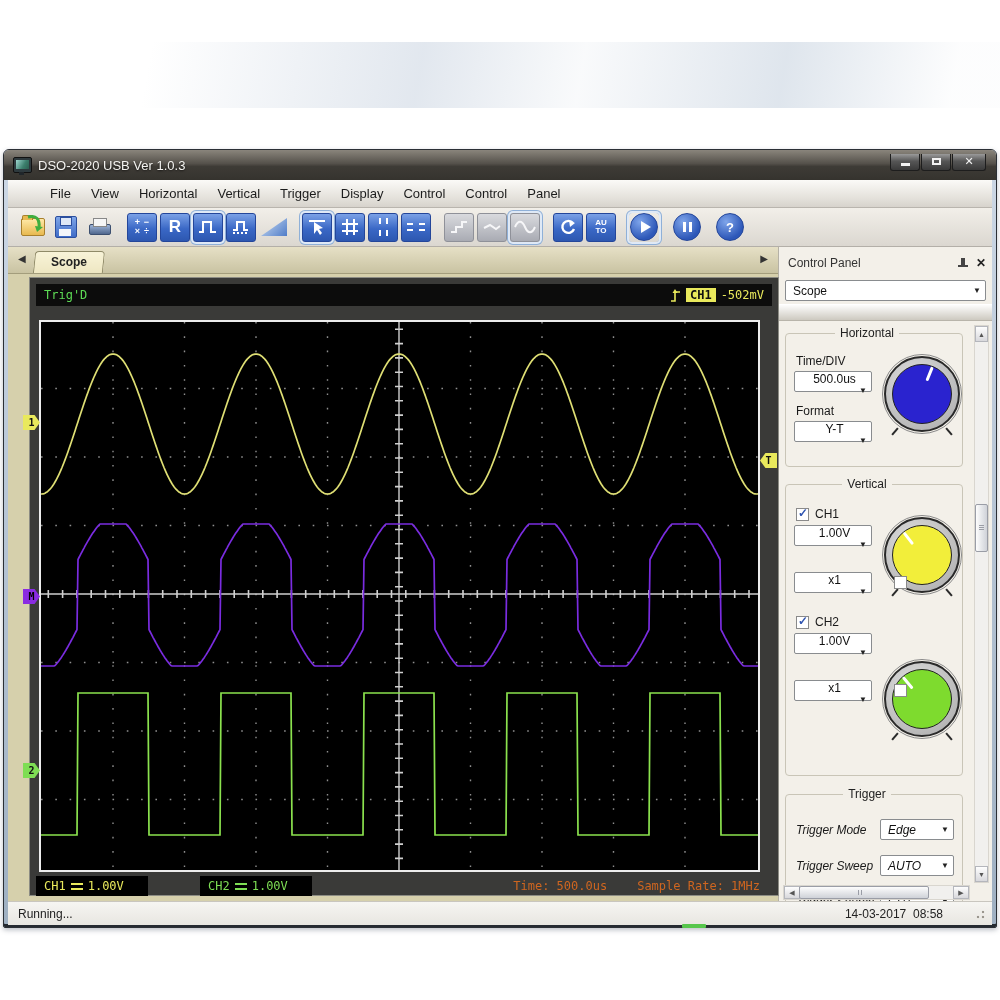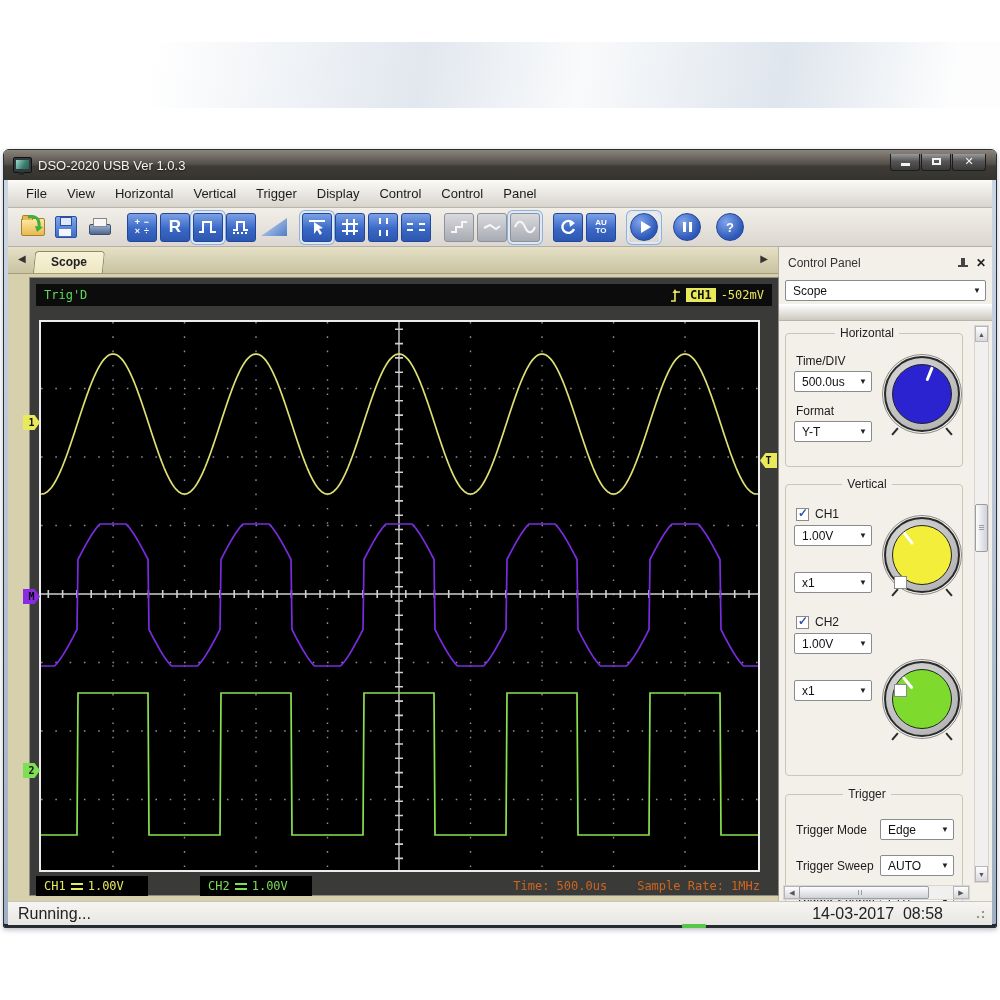--- a/index.html
+++ b/index.html
@@ -18,21 +18,21 @@
   .app-icon::after{content:"";position:absolute;left:5px;bottom:-3px;width:5px;height:3px;background:#20262a;}
   .title-text{text-shadow:0 1px 2px rgba(0,0,0,.6);}
   .winbtns{margin-left:auto;display:flex;gap:1px;margin-right:10px;margin-top:-6px;}
   .winbtn{width:30px;height:17px;border:1px solid #1d1d1d;border-top:none;box-sizing:border-box;
     background:linear-gradient(#9a9a9a,#565656 45%,#3a3a3a);color:#f4f4f4;display:flex;align-items:center;justify-content:center;
     font-size:11px;border-radius:0 0 3px 3px;}
   .winbtn.close{width:34px;}
   .glyph-min{width:9px;height:3px;background:#f2f2f2;margin-top:5px;}
   .glyph-max{width:9px;height:7px;border:2px solid #f2f2f2;box-sizing:border-box;background:transparent;}
   .menubar{height:27px;background:linear-gradient(#fbfaf7,#e3e0da 70%,#d7d3cc);border-bottom:1px solid #b9b5ae;
-    display:flex;align-items:center;font-size:13px;color:#1c1c1c;padding-left:8px;}
+    display:flex;align-items:center;font-size:13px;color:#1c1c1c;padding-left:32px;}
   .menu-item{padding:3px 10px;}
   .toolbar{height:38px;background:linear-gradient(#f2efe9,#dbd7d0);border-bottom:1px solid #b3afa8;
     display:flex;align-items:center;padding-left:10px;gap:3px;}
   .tbtn{width:30px;height:29px;border-radius:3px;display:flex;align-items:center;justify-content:center;position:relative;box-sizing:border-box;}
   .tbtn.blue{background:linear-gradient(#7ba1e6,#3a68c6 55%,#2d57b0);border:1px solid #24469a;color:#fff;}
   .tbtn.gray{background:linear-gradient(#d9dade,#a9abb3);border:1px solid #8f9199;color:#f4f4f6;}
   .tbtn.framed{box-shadow:0 0 0 2px #dfe9f6, 0 0 0 3px #8fb0d8;}
   .tbtn.plain{background:transparent;border:none;}
   .tb-sep{width:7px;}
   .r-label{font-weight:bold;font-size:17px;}
@@ -107,54 +107,54 @@
   .cp-divider{height:15px;margin:0 0 2px 0;background:linear-gradient(#fdfdfc,#cdc9c0);border-top:1px solid #fff;border-bottom:1px solid #b8b4aa;}
   .cp-body{position:relative;flex:1;overflow:hidden;}
   .groups{position:absolute;left:6px;top:0;width:178px;}
   .group{position:relative;border:1px solid #c9c5b7;border-radius:4px;padding-top:14px;}
   .group-title{position:absolute;top:-8px;left:0;right:14px;text-align:center;}
   .group-title span{background:#f3f0e9;padding:0 5px;color:#222;}
   .g-horizontal{margin-top:10px;height:118px;}
   .g-vertical{margin-top:17px;height:276px;}
   .g-trigger{margin-top:18px;height:120px;}
   .lbl{margin:6px 0 3px 10px;}
-  .combo.small{width:78px;margin-left:8px;}
+  .combo.small{width:78px;margin-left:8px;flex-direction:column;}
   .knob{position:absolute;right:2px;width:72px;height:72px;border-radius:50%;background:radial-gradient(circle at 40% 35%,#e2e2e2,#b9b9b9 70%,#a5a5a5);
     border:2px solid #2a2a2a;outline:1px solid #8a8a8a;outline-offset:1px;}
   .knob::before,.knob::after{content:"";position:absolute;bottom:-6px;width:2px;height:9px;background:#2a2a2a;}
   .knob::before{left:8px;transform:rotate(40deg);}
   .knob::after{right:8px;transform:rotate(-40deg);}
   .knob-face{position:absolute;inset:6px;border-radius:50%;border:1px solid #222;}
   .knob-rot{position:absolute;inset:0;}
   .knob-ind{position:absolute;left:50%;top:7px;width:3px;height:15px;margin-left:-2px;background:#fff;border-radius:2px;}
   .cb-row{display:flex;align-items:center;gap:6px;margin:8px 0 4px 10px;}
   .checkbox{width:13px;height:13px;background:#fff;border:1px solid #8a8a8a;box-sizing:border-box;position:relative;}
   .checkbox.checked::after{content:"✓";position:absolute;left:1px;top:-3px;color:#2f54b0;font-size:12px;font-weight:bold;}
   .row-2col{display:flex;align-items:center;margin-top:14px;}
   .row-2col .invert{display:flex;align-items:center;gap:5px;margin-left:22px;}
-  .trig-row{display:flex;align-items:center;margin:10px 0 0 10px;}
+  .trig-row{display:flex;align-items:center;margin:10px 0 0 10px;font-style:italic;}
   .trig-row .combo{width:74px;margin-left:auto;margin-right:8px;}
   
   .vscroll{position:absolute;top:2px;right:3px;bottom:18px;width:15px;background:#f1f0ee;border:1px solid #d9d6cf;box-sizing:border-box;}
   .vscroll .btn{height:14px;background:linear-gradient(#fefefe,#d8d8dc);border:1px solid #b4b6bc;font-size:7px;color:#555;
     display:flex;align-items:center;justify-content:center;}
   .vscroll .btn.down{position:absolute;bottom:0;left:0;right:0;}
   .vthumb{position:absolute;left:0;right:0;top:178px;height:46px;background:linear-gradient(90deg,#fdfdfd,#cfd2d8);border:1px solid #9a9da6;border-radius:2px;}
   .vthumb::after{content:"";position:absolute;left:3px;right:3px;top:20px;height:5px;
     background:repeating-linear-gradient(#9a9da6 0 1px,transparent 1px 2px);}
   .hscroll{position:absolute;left:4px;right:22px;bottom:1px;height:15px;background:#f1f0ee;border:1px solid #d9d6cf;box-sizing:border-box;}
   .hscroll .btn{position:absolute;top:0;bottom:0;width:14px;background:linear-gradient(#fefefe,#d8d8dc);border:1px solid #b4b6bc;
     font-size:7px;color:#555;display:flex;align-items:center;justify-content:center;}
   .hscroll .btn.right{right:0;}
   .hthumb{position:absolute;left:15px;top:0;bottom:0;width:128px;background:linear-gradient(#fdfdfd,#cfd2d8);border:1px solid #9a9da6;border-radius:2px;}
   .hthumb::after{content:"";position:absolute;top:3px;bottom:3px;left:58px;width:6px;
     background:repeating-linear-gradient(90deg,#9a9da6 0 1px,transparent 1px 3px);}
   
   .statusbar{height:23px;background:linear-gradient(#f6f5f2,#e8e6e1);border-top:1px solid #c9c6bf;display:flex;align-items:center;
-    font-size:16px;color:#222;padding:0 6px 0 10px;}
+    font-size:12px;color:#222;padding:0 6px 0 10px;}
   .status-right{margin-left:auto;margin-right:30px;white-space:pre;}
   .grip{width:13px;height:13px;background:
     radial-gradient(circle at 10px 10px,#9a968e 1.2px,transparent 1.6px),
     radial-gradient(circle at 10px 5px,#9a968e 1.2px,transparent 1.6px),
     radial-gradient(circle at 5px 10px,#9a968e 1.2px,transparent 1.6px);}
   .green-sliver{position:absolute;bottom:-1px;left:678px;width:24px;height:4px;background:#57c64c;border-radius:1px;}
   .slope-icon{display:block;}
 </style>
 </head>
 <body>

